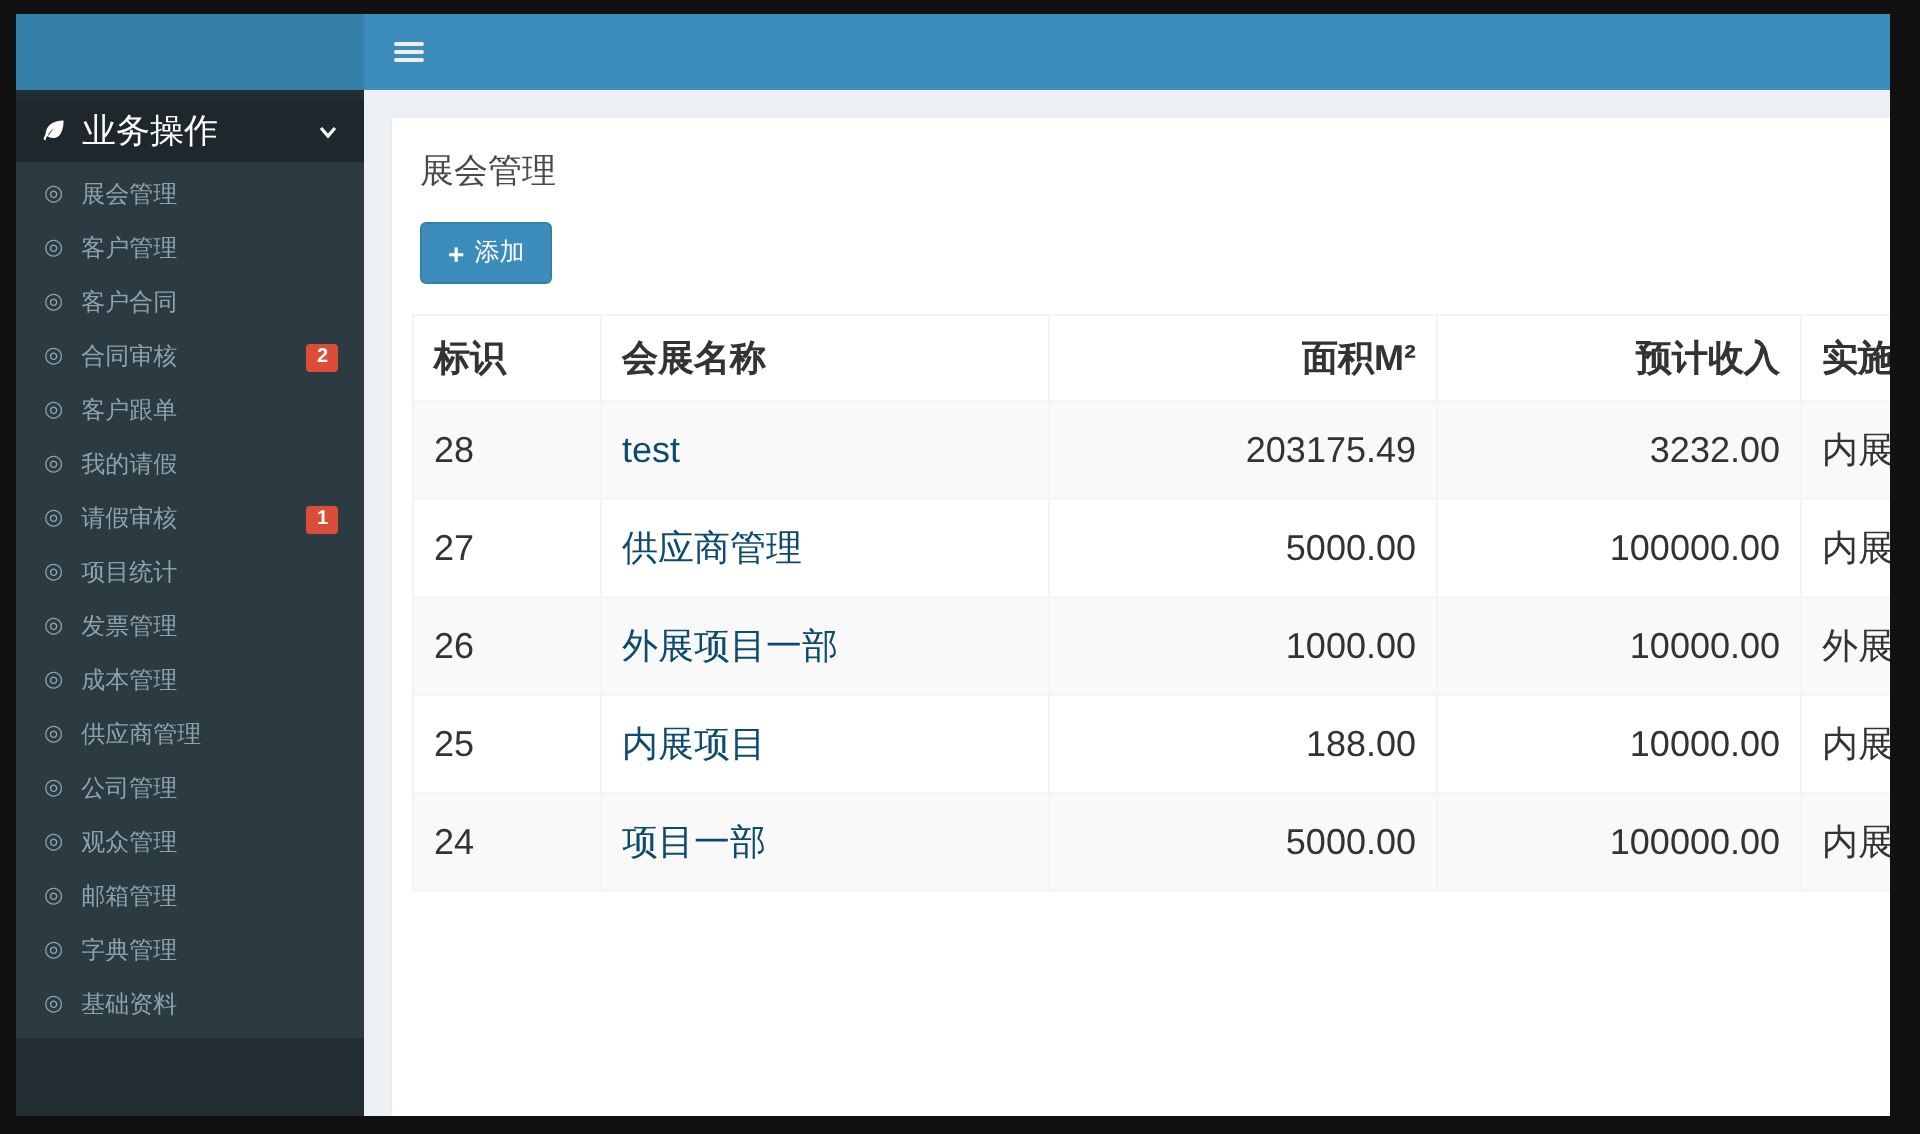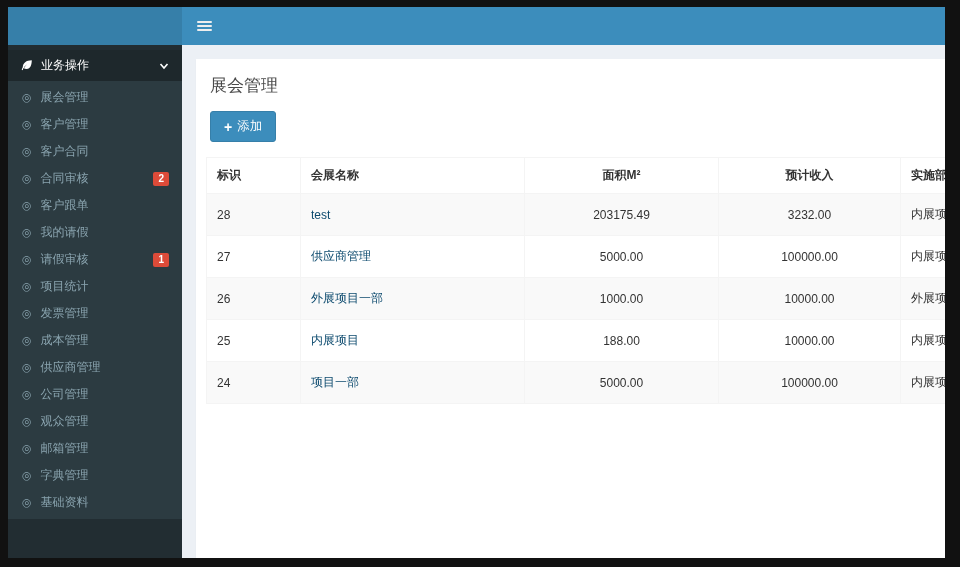--- a/index.html
+++ b/index.html
@@ -20,21 +20,21 @@
   .navbar { flex: 1; background: #3c8dbc; display: flex; align-items: center; }
   .hamburger { margin-left: 15px; width: 15px; cursor: pointer; }
   .hamburger span { display: block; height: 2px; background: #eee; margin: 2px 0; border-radius: 1px; }
   
   .sidebar {
     position: absolute; left: 0; top: 38px; bottom: 0; width: 174px;
     background: #222d32; padding-top: 5px;
   }
   .tree-header {
     display: flex; align-items: center; padding: 0 12px;
-    font-size: 12px; cursor: pointer; color: #b8c7ce; height: 37px;
+    font-size: 17px; cursor: pointer; color: #b8c7ce; height: 37px;
   }
   .tree-header.active { background: #1e282c; color: #fff; height: 31px; }
   .th-leaf { width: 13px; height: 13px; margin-right: 8px; flex: none; }
   .th-leaf svg { display: block; width: 13px; height: 13px; fill: currentColor; }
   .th-label { flex: 1; }
   .chev { width: 12px; height: 12px; flex: none; }
   .chev svg { display: block; width: 12px; height: 12px; stroke: currentColor; stroke-width: 1.6; fill: none; }
   .submenu { background: #2c3b41; padding: 3px 0; }
   .submenu-item {
     display: flex; align-items: center; position: relative;
@@ -58,25 +58,25 @@
   .box-title { font-size: 17px; font-weight: normal; color: #4a4a4a; margin: 5px 0 14px 4px; }
   .add-btn {
     display: inline-flex; align-items: center; gap: 5px;
     background: #3c8dbc; border: 1px solid #367fa9; color: #fff;
     font-size: 12.5px; padding: 6px 13px; border-radius: 3px; cursor: pointer;
     margin-left: 4px; font-family: inherit;
   }
   .add-btn .plus { font-weight: bold; font-size: 14px; line-height: 1; }
   
   table { border-collapse: collapse; margin-top: 15px; table-layout: fixed; width: 854px; }
-  th, td { border: 1px solid #f4f4f4; font-size: 12px; color: #333; overflow: hidden; white-space: nowrap; }
+  th, td { border: 1px solid #f4f4f4; font-size: 18px; color: #333; overflow: hidden; white-space: nowrap; }
   th { padding: 9px 10px; font-weight: bold; text-align: left; }
   td { padding: 12px 10px; }
   tbody tr:nth-child(odd) { background: #f9f9f9; }
-  .al-right { text-align: center; }
+  .al-right { text-align: right; }
   td a { color: #0c4a6e; text-decoration: none; cursor: pointer; }
   .col-0 { width: 94px; } .col-1 { width: 224px; } .col-2 { width: 194px; }
   .col-3 { width: 182px; } .col-4 { width: 160px; }
 </style>
 </head>
 <body>
 
 <div class="frame">
 
   <div class="topbar">

